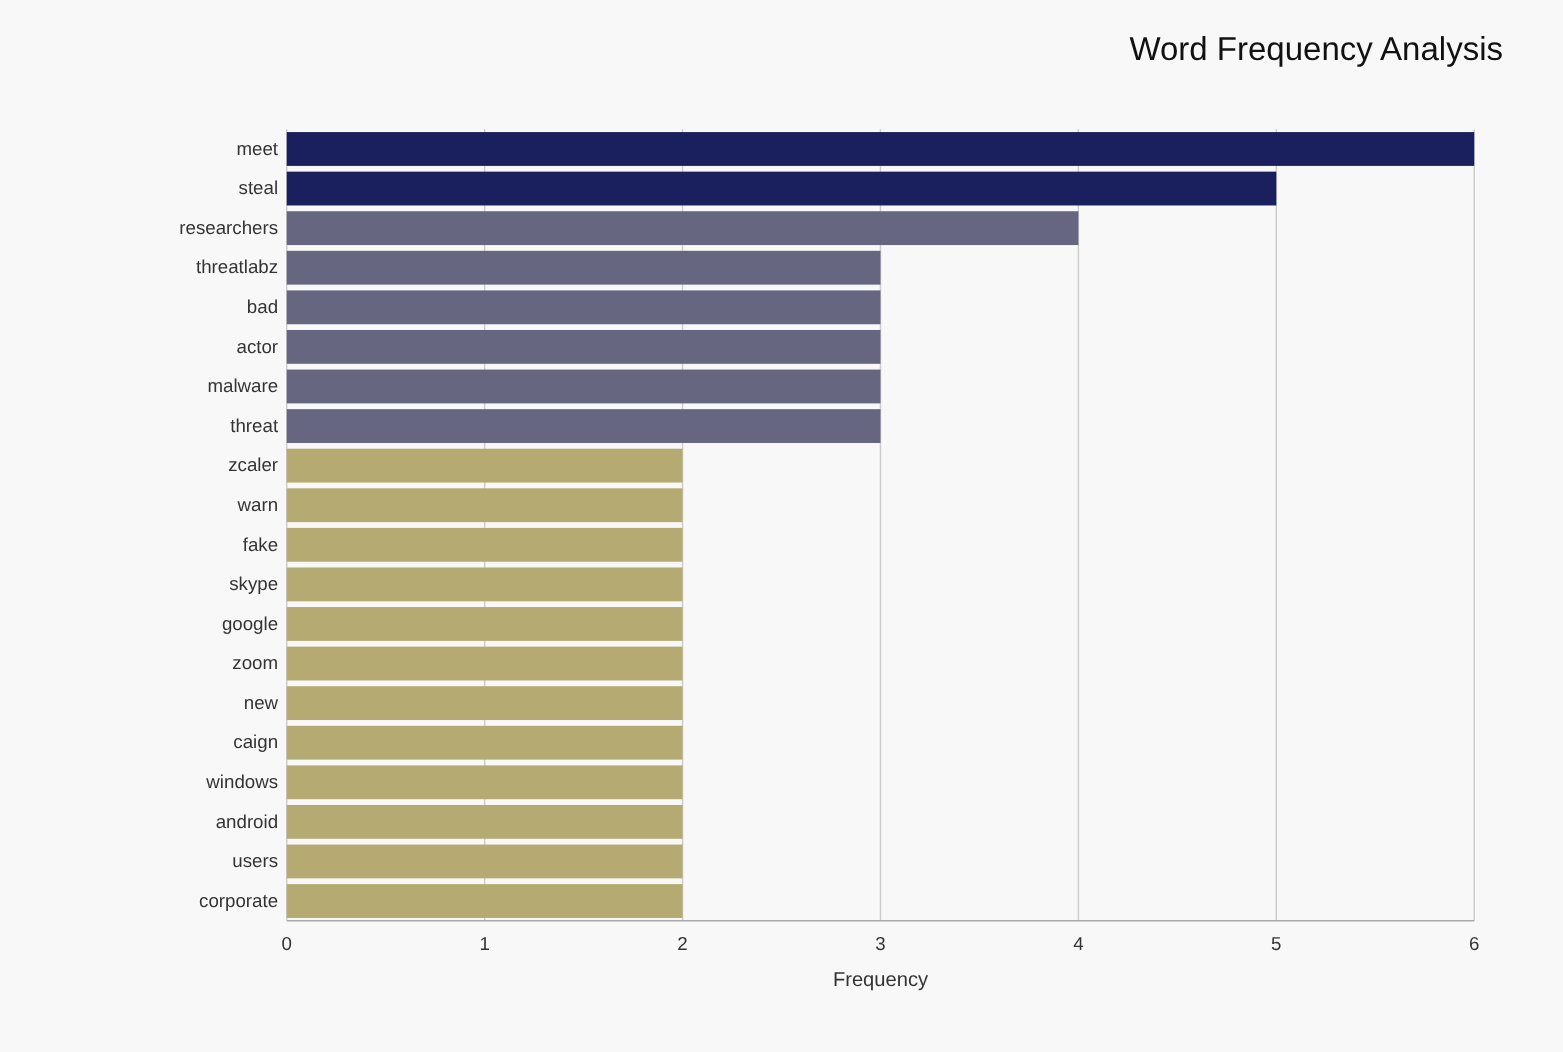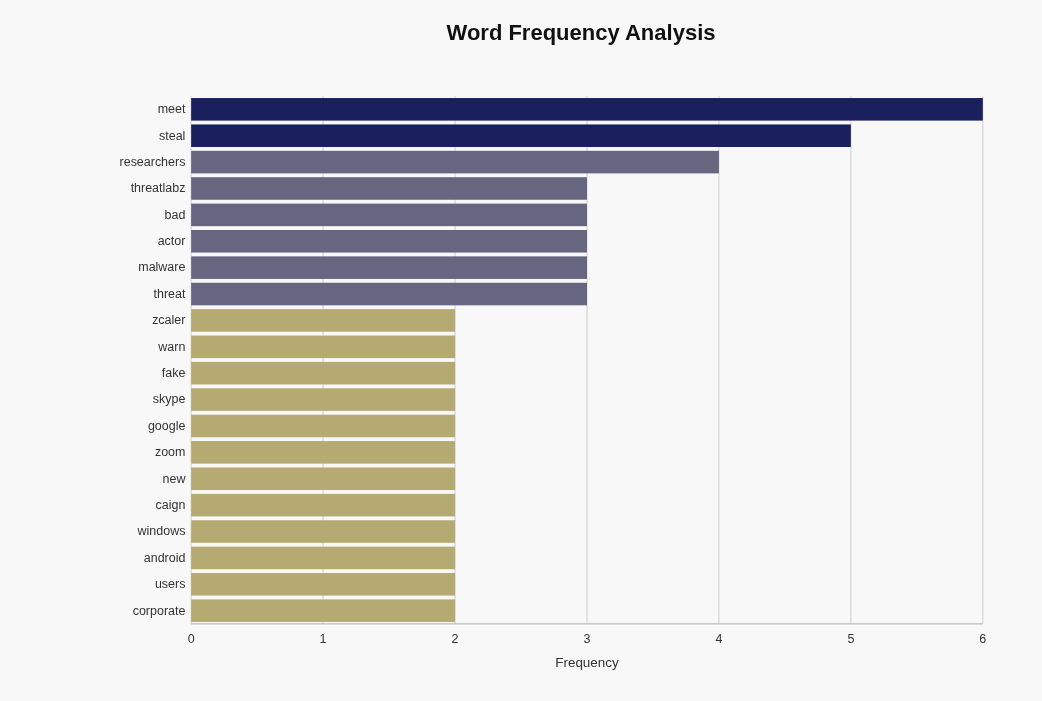--- a/index.html
+++ b/index.html
@@ -14,24 +14,24 @@
       background-color: #f0f0f0;
     }
     .chart-container {
       background: #f8f8f8;
       width: 1042px;
       height: 701px;
       position: relative;
       padding: 20px 40px 70px 100px;
     }
     .chart-title {
-      text-align: center;
+      text-align: right;
       font-size: 22px;
-      font-weight: bold;
-      margin-bottom: 28px;
+      font-weight: normal;
+      margin-bottom: 18px;
       color: #111;
       padding-left: 60px;
     }
   </style>
 </head>
 <body>
 
 <div class="chart-container">
   <div class="chart-title">Word Frequency Analysis</div>
   <div style="position:relative; width:100%; height:620px;">

